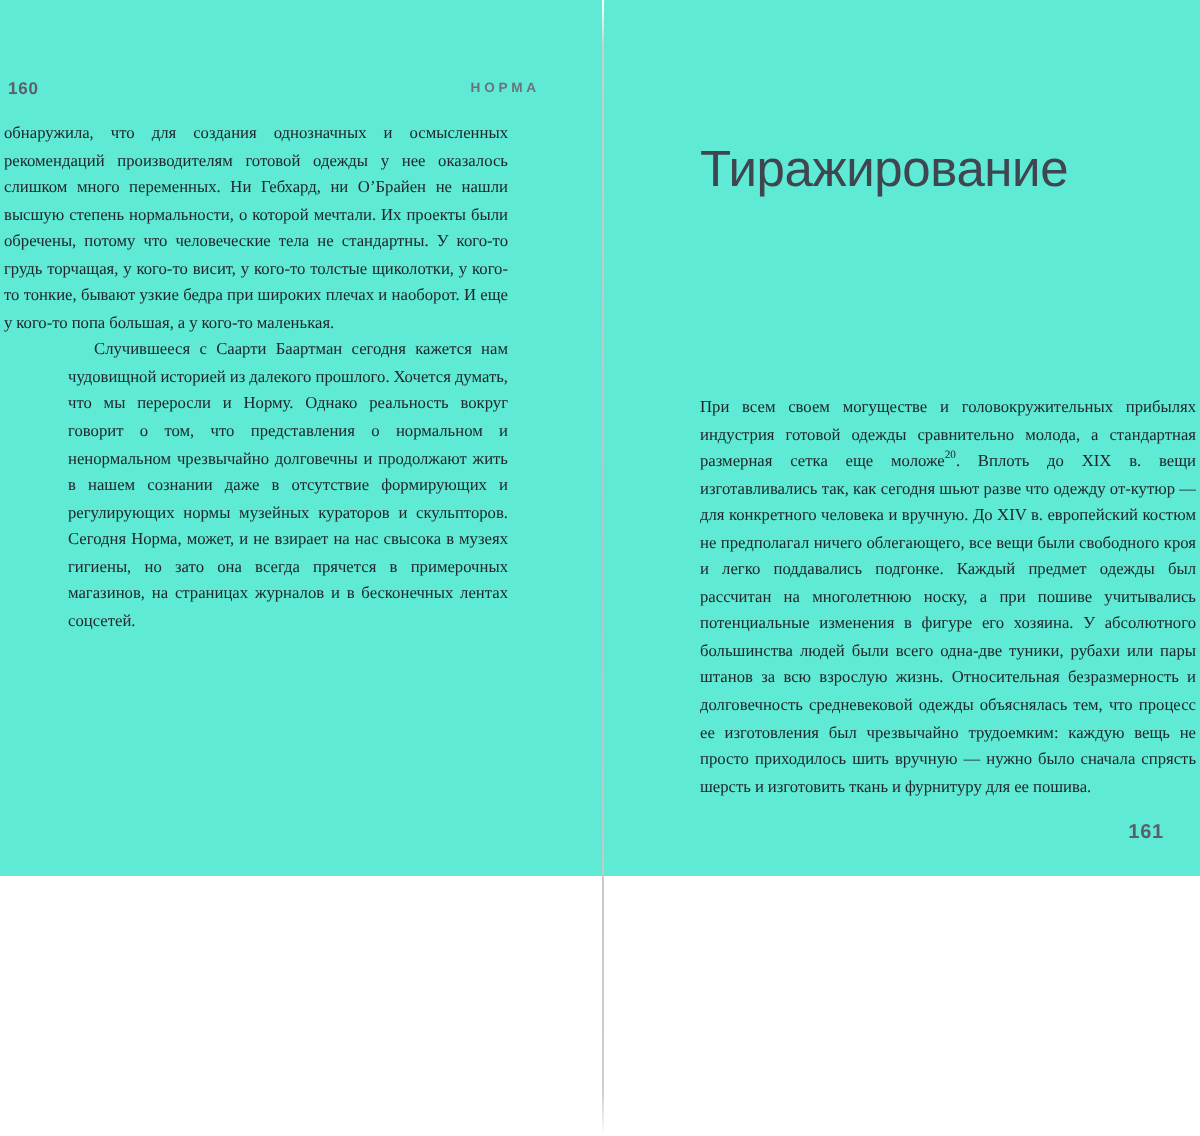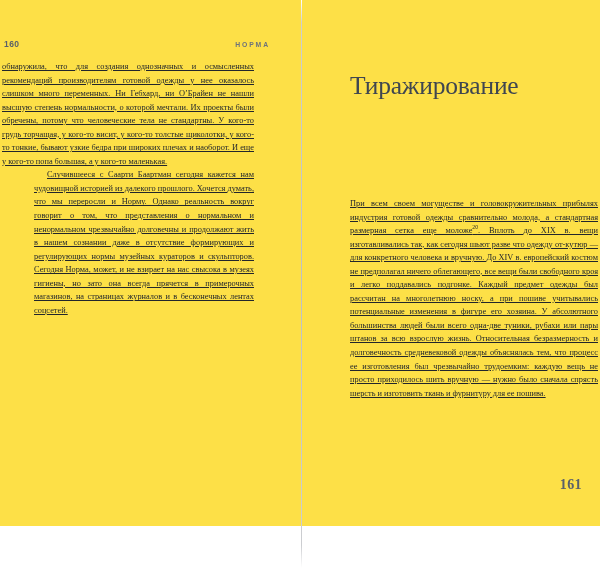--- a/index.html
+++ b/index.html
@@ -35,22 +35,22 @@
         rgba(195,197,201,0.85) 4%,
         rgba(185,188,193,0.95) 50%,
         rgba(195,197,201,0.85) 96%,
         rgba(255,255,255,0) 100%);
   }
 
   
   .page {
     position: absolute;
     top: 0;
-    height: 526px;
-    background: #fde047;
+    height: 438px;
+    background: #5eead4;
   }
   .page-left  { left: 0px;   width: 301px; }
   .page-right { left: 302px; width: 298px; }
 
   
   .running-head {
     position: absolute;
     top: 38px;
     left: 0;
     right: 0;
@@ -75,40 +75,39 @@
     letter-spacing: 1.9px;
     text-transform: uppercase;
   }
 
   
   .chapter-title {
     position: absolute;
     top: 54px;
     left: 48px;
     right: 18px;
-    font-family: Liberation Serif, serif;
+    font-family: Liberation Sans, sans-serif;
     font-size: 25.5px;
     font-weight: 400;
     color: #3f4650;
     letter-spacing: -0.2px;
     line-height: 1.15;
     white-space: nowrap;
   }
 
   
   .body-block {
     position: absolute;
     font-size: 8.35px;
     line-height: 13.55px;
     color: #22262c;
     text-align: justify;
     text-justify: inter-word;
     hyphens: manual;
     word-spacing: -0.1px;
-    text-decoration: underline;
   }
   .page-left .body-block {
     top: 60px;
     left: 2px;
     width: 252px;
   }
   .page-right .body-block {
     top: 197px;
     left: 48px;
     width: 248px;
@@ -125,24 +124,24 @@
 
   sup.fn {
     font-size: 5.6px;
     vertical-align: 4px;
     line-height: 0;
   }
 
   
   .folio-foot {
     position: absolute;
-    bottom: 33px;
+    bottom: 16px;
     right: 18px;
-    font-family: Liberation Serif, serif;
-    font-size: 14px;
+    font-family: Liberation Sans, sans-serif;
+    font-size: 10px;
     font-weight: 700;
     color: #5a6069;
     letter-spacing: 0.4px;
   }
 </style>
 </head>
 <body>
 
 <div id="spread">
 

